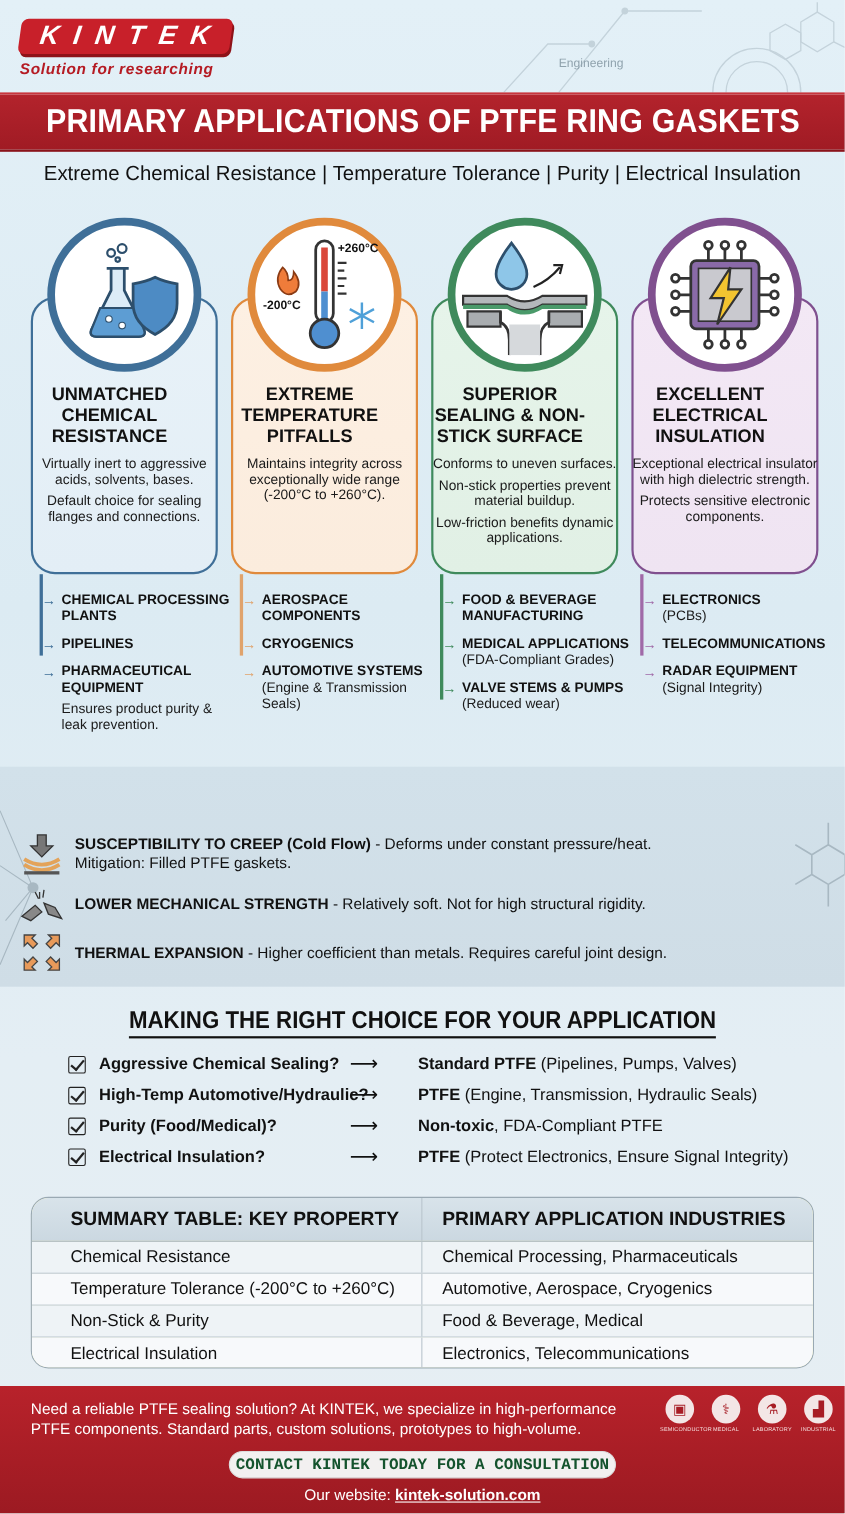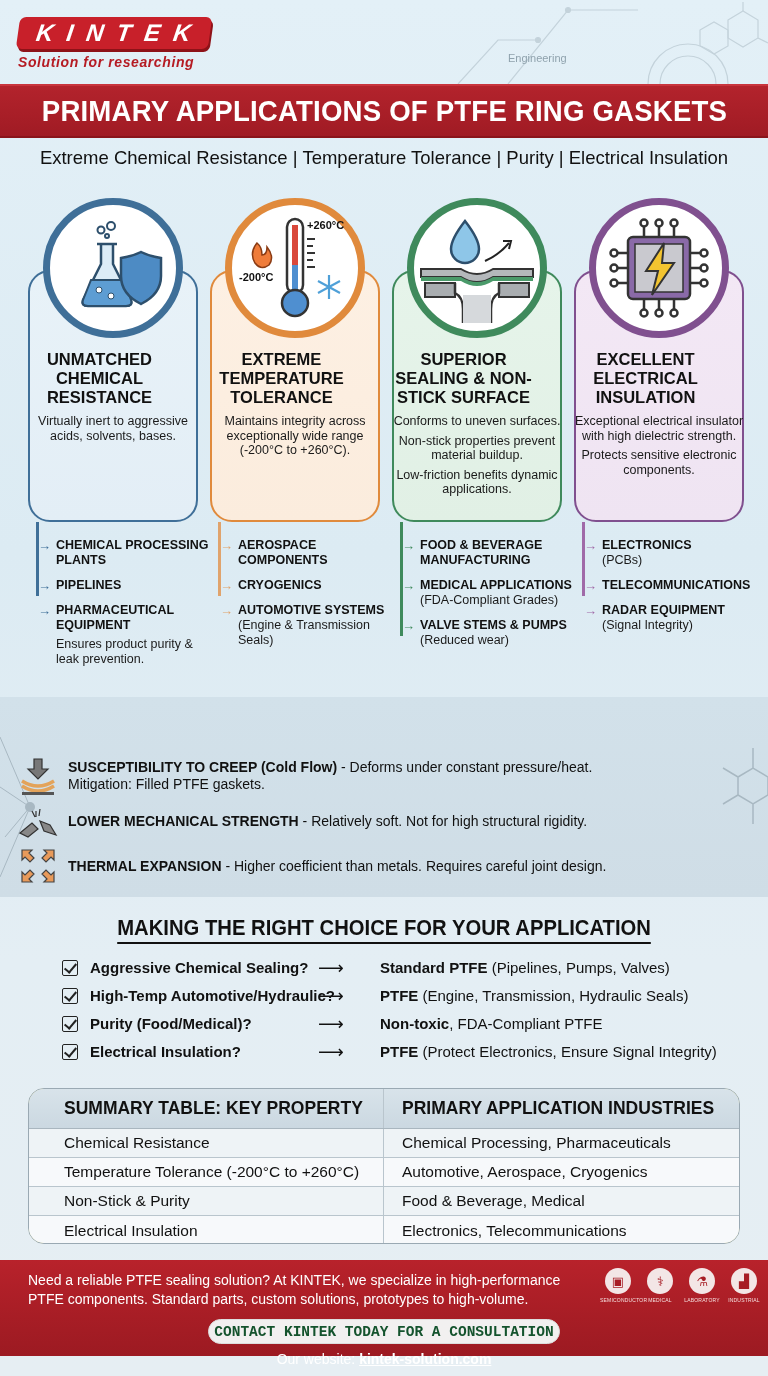--- a/index.html
+++ b/index.html
@@ -123,21 +123,21 @@
   .t-row:last-child { border-bottom: none; }
   .t-row:nth-child(odd) { background: #eef3f6; }
   .t-row:nth-child(even) { background: #f7f9fb; }
   .t-cell { display: flex; align-items: center; font-size: 15.5px; }
   .t-c1 { width: 355px; padding-left: 35px; border-right: 1px solid #b9c5cd; }
   .t-c2 { flex: 1; padding-left: 18px; }
   .t-head .t-cell { font-weight: bold; font-size: 17.5px; }
 
   
   .footer {
-    position: absolute; left: 0; top: 1260px; width: 768px; height: 96px;
+    position: absolute; left: 0; top: 1260px; width: 768px; height: 116px;
     background: linear-gradient(180deg, #b8222b 0%, #a71d25 60%, #9c1a22 100%);
     color: #fff;
   }
   .footer-text { position: absolute; left: 28px; top: 11px; width: 560px; font-size: 14px; line-height: 19px; }
   .footer-icons { position: absolute; left: 600px; top: 8px; display: flex; gap: 6px; }
   .f-icon { width: 36px; text-align: center; }
   .f-circle {
     width: 26px; height: 26px; border-radius: 50%; background: #f3e6e6; margin: 0 auto;
     display: flex; align-items: center; justify-content: center; color: #a71d25; font-size: 13px;
   }
@@ -190,20 +190,21 @@
       <path d="M34 26 h20 M38 26 v20 L20 82 q-2 6 5 6 h38 q7 0 5 -6 L50 46 v-20" fill="#dcecf7" stroke="#2d4f6c" stroke-width="2.5"></path>
       <path d="M28 62 L60 62 L68 82 q2 6 -5 6 h-38 q-7 0 -5 -6z" fill="#5d9dd3" stroke="#2d4f6c" stroke-width="2"></path>
       <circle cx="36" cy="72" r="3" fill="#fff" stroke="#2d4f6c"></circle>
         <circle cx="48" cy="78" r="3" fill="#fff" stroke="#2d4f6c"></circle>
       <path d="M66 40 q12 -2 20 -6 q8 4 20 6 v18 q0 18 -20 28 q-20 -10 -20 -28z" transform="translate(-8 0)" fill="#4d8bc4" stroke="#2d4f6c" stroke-width="2.5"></path>
     </svg>
   </div>
   <div class="card-title">UNMATCHED CHEMICAL RESISTANCE</div>
   <div class="card-desc" style="top:216px;">
     <p>Virtually inert to aggressive acids, solvents, bases.</p>
+    <p>Default choice for sealing flanges and connections.</p>
   </div>
   <div class="stem" style="left:8px; top:324px; height:74px; background:#3f6f98;"></div>
   <div class="app-list" style="top:340px;">
     <div class="app-item">
       <span class="app-arrow" style="color:#3f6f98;">→</span>
       <div class="app-name">CHEMICAL PROCESSING PLANTS</div>
     </div>
     <div class="app-item">
       <span class="app-arrow" style="color:#3f6f98;">→</span>
       <div class="app-name">PIPELINES</div>
@@ -234,21 +235,21 @@
         </g>
       <text x="72" y="16" font-size="11" font-weight="bold" font-family="Liberation Sans, sans-serif" fill="#111">+260°C</text>
       <text x="4" y="68" font-size="11" font-weight="bold" font-family="Liberation Sans, sans-serif" fill="#111">-200°C</text>
       <g stroke="#4fa0d8" stroke-width="2.2">
           <path d="M94 62 v24"></path>
           <path d="M83 68 l22 12"></path>
           <path d="M83 80 l22 -12"></path>
         </g>
     </svg>
   </div>
-  <div class="card-title">EXTREME TEMPERATURE TOLERANCE</div>
+  <div class="card-title">EXTREME TEMPERATURE PITFALLS</div>
   <div class="card-desc" style="top:216px;">
     <p>Maintains integrity across exceptionally wide range (-200°C to +260°C).</p>
   </div>
   <div class="stem" style="left:8px; top:324px; height:74px; background:#e0a36c;"></div>
   <div class="app-list" style="top:340px;">
     <div class="app-item">
       <span class="app-arrow" style="color:#e0a36c;">→</span>
       <div class="app-name">AEROSPACE COMPONENTS</div>
     </div>
     <div class="app-item">

